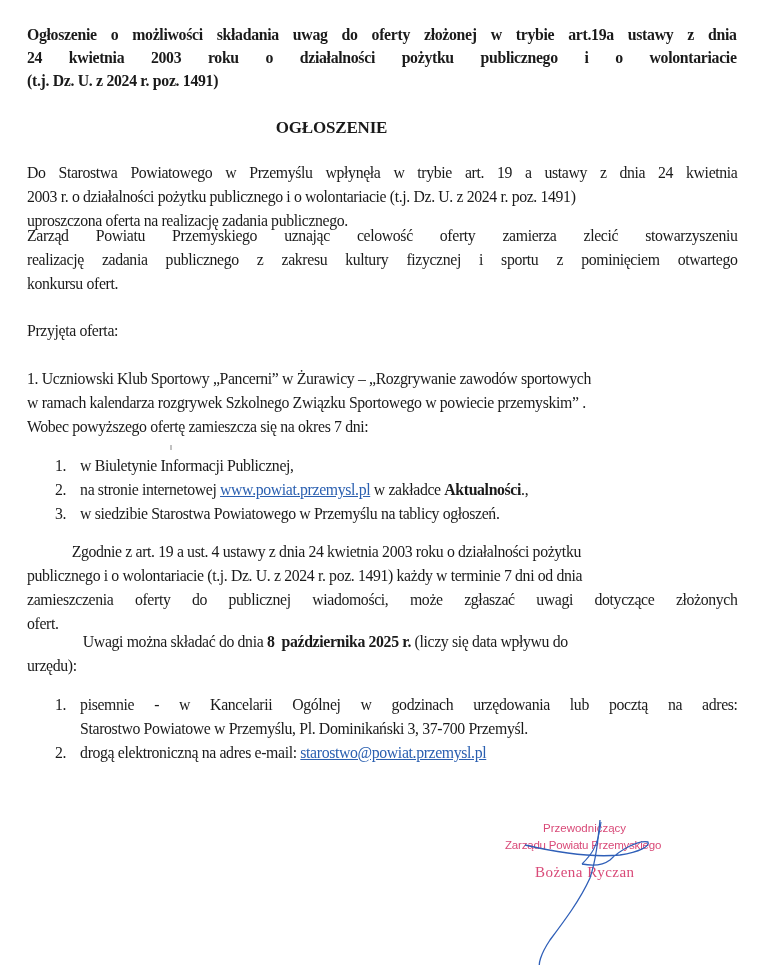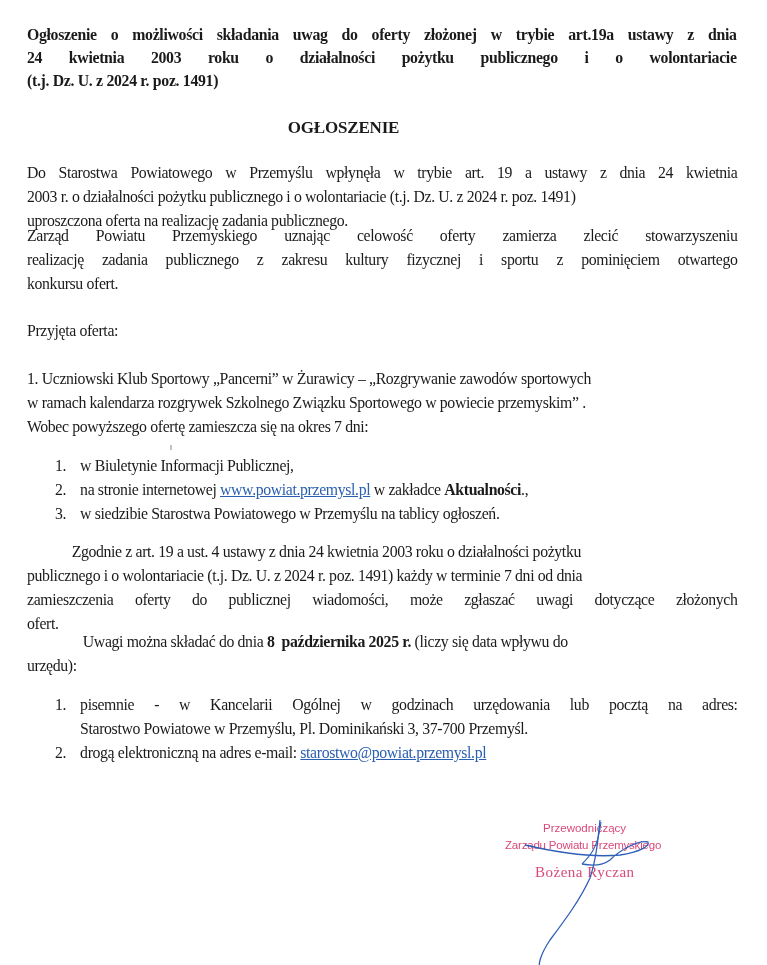--- a/index.html
+++ b/index.html
@@ -4,21 +4,21 @@
 <style>
   html, body { margin: 0; padding: 0; background: #ffffff; }
   body { width: 767px; height: 965px; position: relative; overflow: hidden;
          font-family: "Liberation Serif", "DejaVu Serif", serif; color: #1a1a1a; }
   .page { position: absolute; left: 0; top: 0; width: 767px; height: 965px; }
   .abs { position: absolute; margin: 0; }
   .title { left: 27px; top: 23px; width: 710px; font-weight: bold; font-size: 17px; line-height: 23px;
            text-align: justify; letter-spacing: -0.35px; transform: scaleX(0.93); transform-origin: left top; width: 763px; }
   .title .line { display: block; text-align-last: justify; }
   .title .line.last { text-align-last: left; }
-  .heading { left: 16px; width: 655px; top: 118px; text-align: center; font-weight: bold; font-size: 17px;
+  .heading { left: 4px; width: 655px; top: 118px; text-align: center; font-weight: bold; font-size: 17px;
              letter-spacing: -0.2px; }
   .para { font-size: 17px; line-height: 24px; letter-spacing: -0.4px; transform: scaleX(0.93);
           transform-origin: left top; }
   .para .line { display: block; white-space: nowrap; }
   .para .line.j { text-align: justify; text-align-last: justify; white-space: normal; }
   .p1 { left: 27px; top: 161px; width: 764px; }
   .p2 { left: 27px; top: 224px; width: 764px; }
   .p3 { left: 27px; top: 319px; width: 500px; }
   .p4 { left: 27px; top: 367px; width: 800px; }
   .list1 { left: 55px; top: 454px; width: 700px; }

